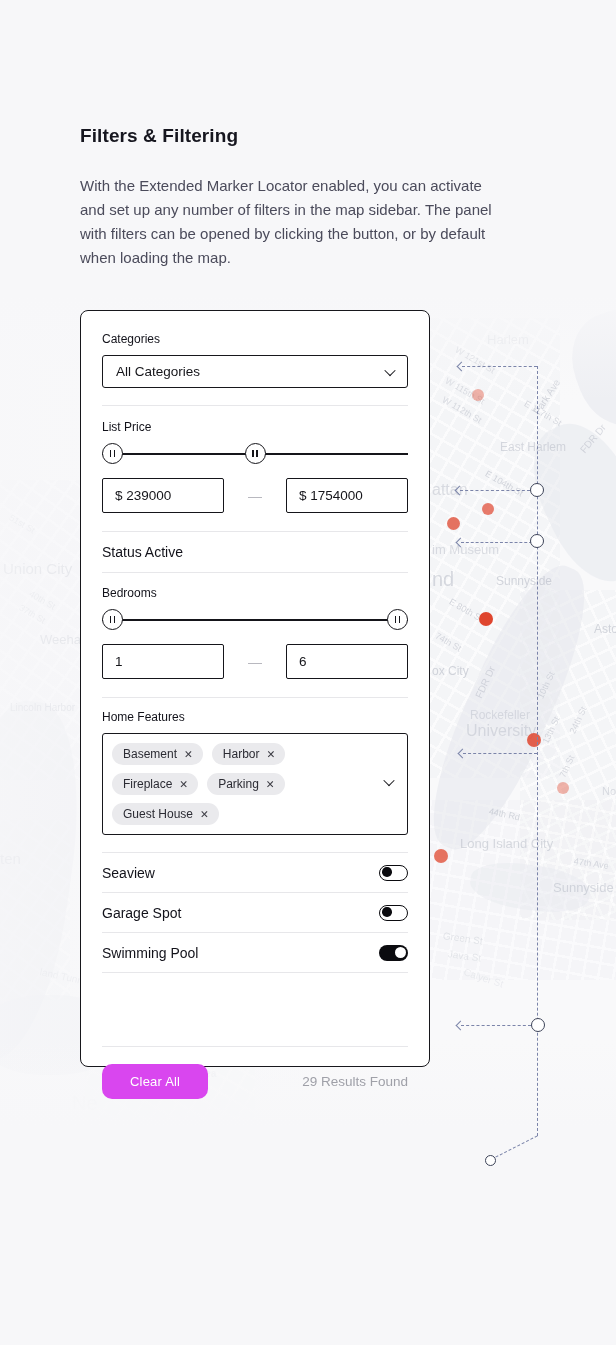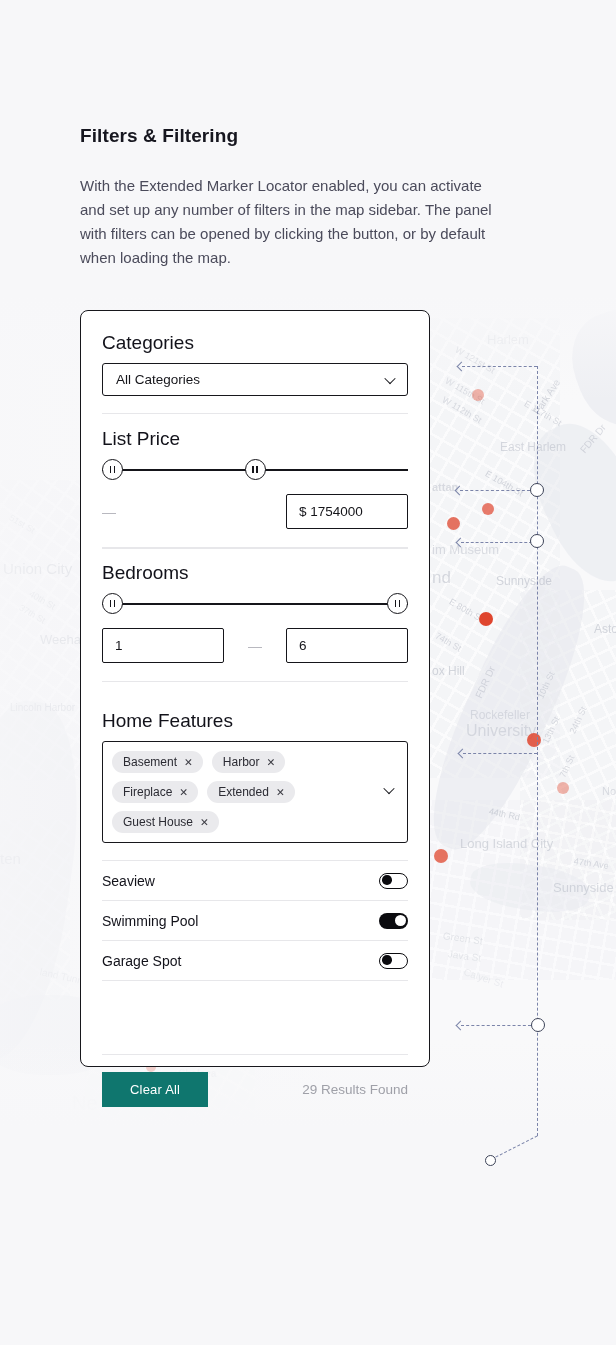--- a/index.html
+++ b/index.html
@@ -31,21 +31,21 @@
   
   .intro { position:absolute; left:80px; top:125px; width:415px; z-index:6; }
   .outro { position:absolute; left:80px; top:1128px; width:420px; z-index:6; }
   h2.sec { margin:0; font-size:19px; font-weight:600; color:#16161f; letter-spacing:.1px; }
   h3.sec { margin:0; font-size:17px; font-weight:600; color:#16161f; }
   p.body { margin:27px 0 0; font-size:15px; line-height:24px; color:#4b4b5b; }
 
   
   .panel { position:absolute; left:80px; top:310px; width:350px; height:757px; z-index:5;
     background:#fff; border:1.6px solid #17171c; border-radius:8px; padding:21px 21px 20px; }
-  .field-label { font-size:19px; color:#12121a; margin:0 0 9px; }
+  .field-label { font-size:12px; color:#12121a; margin:0 0 9px; }
   .divider { border:0; border-top:1px solid #e7e7ea; margin:0; }
   .selectbox { display:flex; justify-content:space-between; align-items:center; height:33px;
     border:1.6px solid #17171c; border-radius:3px; padding:0 13px; font-size:13.5px; color:#15151a;
     cursor:pointer; margin-bottom:17px; }
   .chev { width:8px; height:8px; border-right:1.6px solid #17171c; border-bottom:1.6px solid #17171c;
     transform:rotate(45deg) translate(-1px,-1px); }
   .mt-div-label { margin-top:14px; }
   .slider { position:relative; height:22px; margin-top:8px; }
   .slider .track { position:absolute; left:0; right:0; top:50%; height:1.6px; margin-top:-.8px; background:#15151a; }
   .handle { position:absolute; top:0; width:21px; height:21px; background:#fff; border:1.6px solid #15151a;
@@ -65,21 +65,21 @@
   .toggle.off .knob { position:absolute; left:2px; top:1.7px; width:9.6px; height:9.6px; background:#0b0b0f; border-radius:50%; }
   .multiselect { position:relative; border:1.6px solid #17171c; border-radius:3px; min-height:57px;
     padding:9px 36px 9px 9px; display:flex; flex-wrap:wrap; gap:8px 9px; align-items:center;
     margin-top:9px; margin-bottom:17px; cursor:pointer; }
   .multiselect .chev { position:absolute; right:14px; top:50%; margin-top:-6px; }
   .chip { display:inline-flex; align-items:center; gap:7px; background:#eaeaed; border-radius:11px;
     padding:4px 10px 4px 11px; font-size:12px; color:#2b2b33; }
   .chip .x { font-size:10.5px; color:#3c3c44; cursor:pointer; }
   .panel-spacer { height:73px; }
   .panel-footer { border-top:1px solid #e7e7ea; padding-top:17px; display:flex; justify-content:space-between; align-items:center; }
-  .clear-btn { background:#0f766e; color:#fff; border:0; border-radius:0; font-size:13px;
+  .clear-btn { background:#d946ef; color:#fff; border:0; border-radius:10px; font-size:13px;
     padding:10px 28px; font-family:inherit; cursor:pointer; letter-spacing:.2px; }
   .results { font-size:13.5px; color:#9fa0a8; }
 </style>
 </head>
 <body>
 
 <div class="screen">
 
   <div class="map-layer">
       <div class="grid" style="left: 425px; top: 318px; width: 135px; height: 460px; opacity: 0.45; background-image: repeating-linear-gradient(120deg, rgb(255, 255, 255) 0px, rgb(255, 255, 255) 2.5px, transparent 2.5px, transparent 15px), repeating-linear-gradient(30deg, rgb(255, 255, 255) 0px, rgb(255, 255, 255) 2.5px, transparent 2.5px, transparent 15px);"></div>
@@ -96,27 +96,27 @@
       <div class="water" style="left: -20px; top: 995px; width: 140px; height: 80px; opacity: 0.4; border-radius: 45%; transform: rotate(0deg);"></div>
       <div class="maplabel" style="left: 487px; top: 332px; font-size: 13px; opacity: 0.28; font-weight: 400; transform: none;">Harlem</div>
       <div class="maplabel" style="left: 456px; top: 344px; font-size: 9px; opacity: 0.5; font-weight: 400; transform: rotate(30deg);">W 121st St</div>
       <div class="maplabel" style="left: 446px; top: 375px; font-size: 9px; opacity: 0.42; font-weight: 400; transform: rotate(30deg);">W 115th St</div>
       <div class="maplabel" style="left: 443px; top: 394px; font-size: 9px; opacity: 0.42; font-weight: 400; transform: rotate(30deg);">W 112th St</div>
       <div class="maplabel" style="left: 536px; top: 408px; font-size: 10px; opacity: 0.5; font-weight: 400; transform: rotate(-57deg);">Park Ave</div>
       <div class="maplabel" style="left: 525px; top: 398px; font-size: 9px; opacity: 0.45; font-weight: 400; transform: rotate(30deg);">E 117th St</div>
       <div class="maplabel" style="left: 500px; top: 440px; font-size: 12px; opacity: 0.45; font-weight: 400; transform: none;">East Harlem</div>
       <div class="maplabel" style="left: 486px; top: 468px; font-size: 9px; opacity: 0.5; font-weight: 400; transform: rotate(30deg);">E 104th St</div>
       <div class="maplabel" style="left: 582px; top: 446px; font-size: 10px; opacity: 0.45; font-weight: 400; transform: rotate(-50deg);">FDR Dr</div>
-      <div class="maplabel" style="left: 432px; top: 481px; font-size: 11px; opacity: 0.4; font-weight: 700; transform: none;">attan</div>
+      <div class="maplabel" style="left: 432px; top: 481px; font-size: 16px; opacity: 0.4; font-weight: 400; transform: none;">attan</div>
       <div class="maplabel" style="left: 432px; top: 542px; font-size: 13px; opacity: 0.4; font-weight: 400; transform: none;">im Museum</div>
-      <div class="maplabel" style="left: 432px; top: 568px; font-size: 17px; opacity: 0.45; font-weight: 400; transform: none;">nd</div>
+      <div class="maplabel" style="left: 432px; top: 568px; font-size: 20px; opacity: 0.45; font-weight: 400; transform: none;">nd</div>
       <div class="maplabel" style="left: 496px; top: 574px; font-size: 12px; opacity: 0.5; font-weight: 400; transform: none;">Sunnyside</div>
       <div class="maplabel" style="left: 450px; top: 596px; font-size: 9px; opacity: 0.5; font-weight: 400; transform: rotate(30deg);">E 80th St</div>
       <div class="maplabel" style="left: 436px; top: 630px; font-size: 9px; opacity: 0.45; font-weight: 400; transform: rotate(30deg);">74th St</div>
-      <div class="maplabel" style="left: 432px; top: 664px; font-size: 12px; opacity: 0.5; font-weight: 400; transform: none;">ox Hill</div>
+      <div class="maplabel" style="left: 432px; top: 664px; font-size: 12px; opacity: 0.5; font-weight: 400; transform: none;">ox City</div>
       <div class="maplabel" style="left: 478px; top: 692px; font-size: 10px; opacity: 0.45; font-weight: 400; transform: rotate(-65deg);">FDR Dr</div>
       <div class="maplabel" style="left: 594px; top: 622px; font-size: 12px; opacity: 0.5; font-weight: 400; transform: none;">Astoria</div>
       <div class="maplabel" style="left: 470px; top: 708px; font-size: 12px; opacity: 0.38; font-weight: 400; transform: none;">Rockefeller</div>
       <div class="maplabel" style="left: 466px; top: 722px; font-size: 16px; opacity: 0.38; font-weight: 400; transform: none;">University</div>
       <div class="maplabel" style="left: 540px; top: 693px; font-size: 9px; opacity: 0.45; font-weight: 400; transform: rotate(-65deg);">10th St</div>
       <div class="maplabel" style="left: 545px; top: 738px; font-size: 9px; opacity: 0.45; font-weight: 400; transform: rotate(-65deg);">13th St</div>
       <div class="maplabel" style="left: 572px; top: 728px; font-size: 9px; opacity: 0.45; font-weight: 400; transform: rotate(-65deg);">24th St</div>
       <div class="maplabel" style="left: 562px; top: 772px; font-size: 9px; opacity: 0.45; font-weight: 400; transform: rotate(-65deg);">7th St</div>
       <div class="maplabel" style="left: 602px; top: 785px; font-size: 11px; opacity: 0.4; font-weight: 400; transform: none;">Nor</div>
       <div class="maplabel" style="left: 489px; top: 806px; font-size: 9px; opacity: 0.5; font-weight: 400; transform: rotate(12deg);">44th Rd</div>
@@ -189,26 +189,31 @@
     <div class="handle" style="left: 0px;">
           <i></i>
           <i></i>
         </div>
         <div class="handle" style="left: calc(50% - 10.5px);">
           <i></i>
           <i></i>
         </div>
       </div>
     <div class="inputs-row">
+      <input class="num-input" value="$ 239000" style="">
       <span class="range-dash">—</span>
       <input class="num-input" value="$ 1754000" style="">
     </div>
 
     <hr class="divider">
 
+    <div class="toggle-row">
+      <span class="lbl">Status Active</span>
+      <span><span class="toggle on"><span class="knob"></span></span></span>
+    </div>
 
     <hr class="divider">
 
     <p class="field-label mt-div-label" style="margin-top:13px">Bedrooms</p>
     <div class="slider">
       <div class="track"></div>
     <div class="handle" style="left: 0px;">
           <i></i>
           <i></i>
         </div>
@@ -218,66 +223,66 @@
         </div>
       </div>
     <div class="inputs-row">
       <input class="num-input" value="1" style="">
       <span class="range-dash">—</span>
       <input class="num-input" value="6" style="">
     </div>
 
     <hr class="divider">
 
-    <p class="field-label" style="margin-top:28px">Home Features</p>
+    <p class="field-label" style="margin-top:12px">Home Features</p>
     <div class="multiselect">
       <span class="chip">
           <span>Basement</span>
           <span class="x">✕</span>
         </span>
         <span class="chip">
           <span>Harbor</span>
           <span class="x">✕</span>
         </span>
         <span class="chip">
           <span>Fireplace</span>
           <span class="x">✕</span>
         </span>
         <span class="chip">
-          <span>Extended</span>
+          <span>Parking</span>
           <span class="x">✕</span>
         </span>
         <span class="chip">
           <span>Guest House</span>
           <span class="x">✕</span>
         </span>
         <span class="chev"></span>
     </div>
 
     <hr class="divider">
 
     <div class="toggle-rows">
         <div class="toggle-row">
           <span class="lbl">Seaview</span>
           <span class="toggle off">
             <span class="knob"></span>
           </span>
         </div>
         <div class="toggle-row">
+          <span class="lbl">Garage Spot</span>
+          <span class="toggle off">
+            <span class="knob"></span>
+          </span>
+        </div>
+        <div class="toggle-row">
           <span class="lbl">Swimming Pool</span>
           <span class="toggle on">
             <span class="knob"></span>
           </span>
         </div>
-        <div class="toggle-row">
-          <span class="lbl">Garage Spot</span>
-          <span class="toggle off">
-            <span class="knob"></span>
-          </span>
-        </div>
       </div>
 
     <div class="panel-spacer"></div>
 
     <div class="panel-footer">
       <button class="clear-btn">Clear All</button>
       <span class="results">29 Results Found</span>
     </div>
   </div>
 

